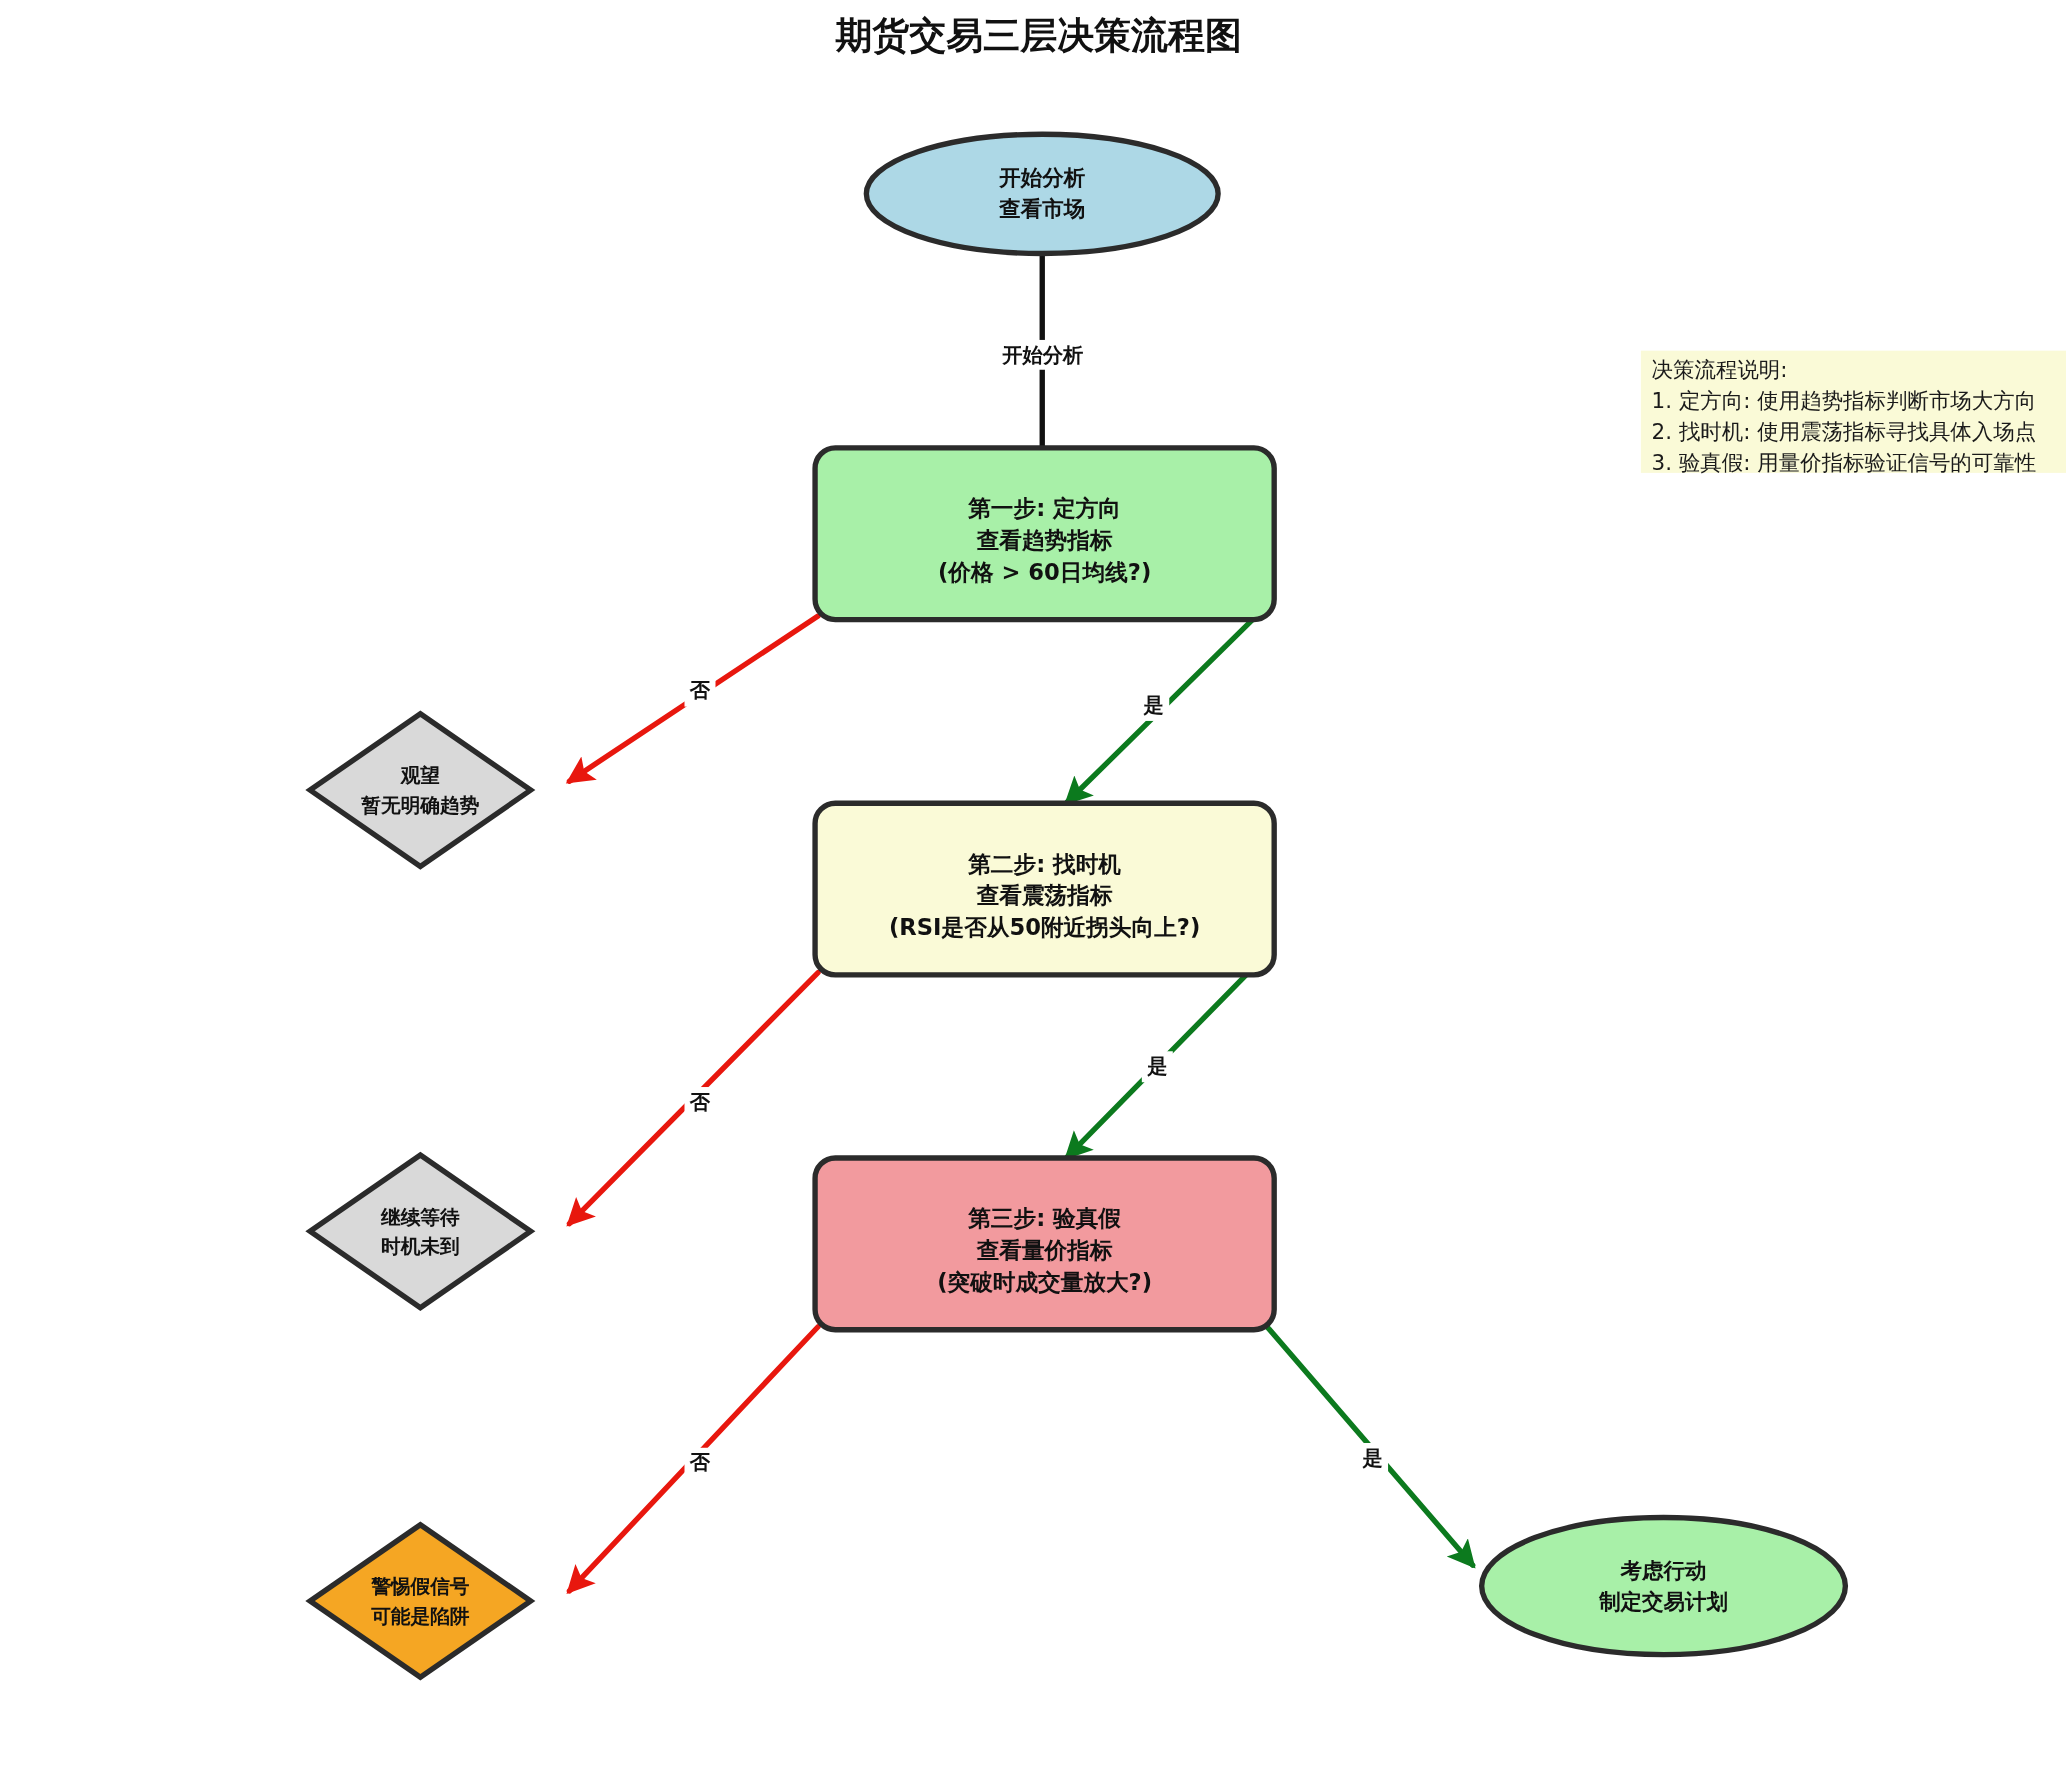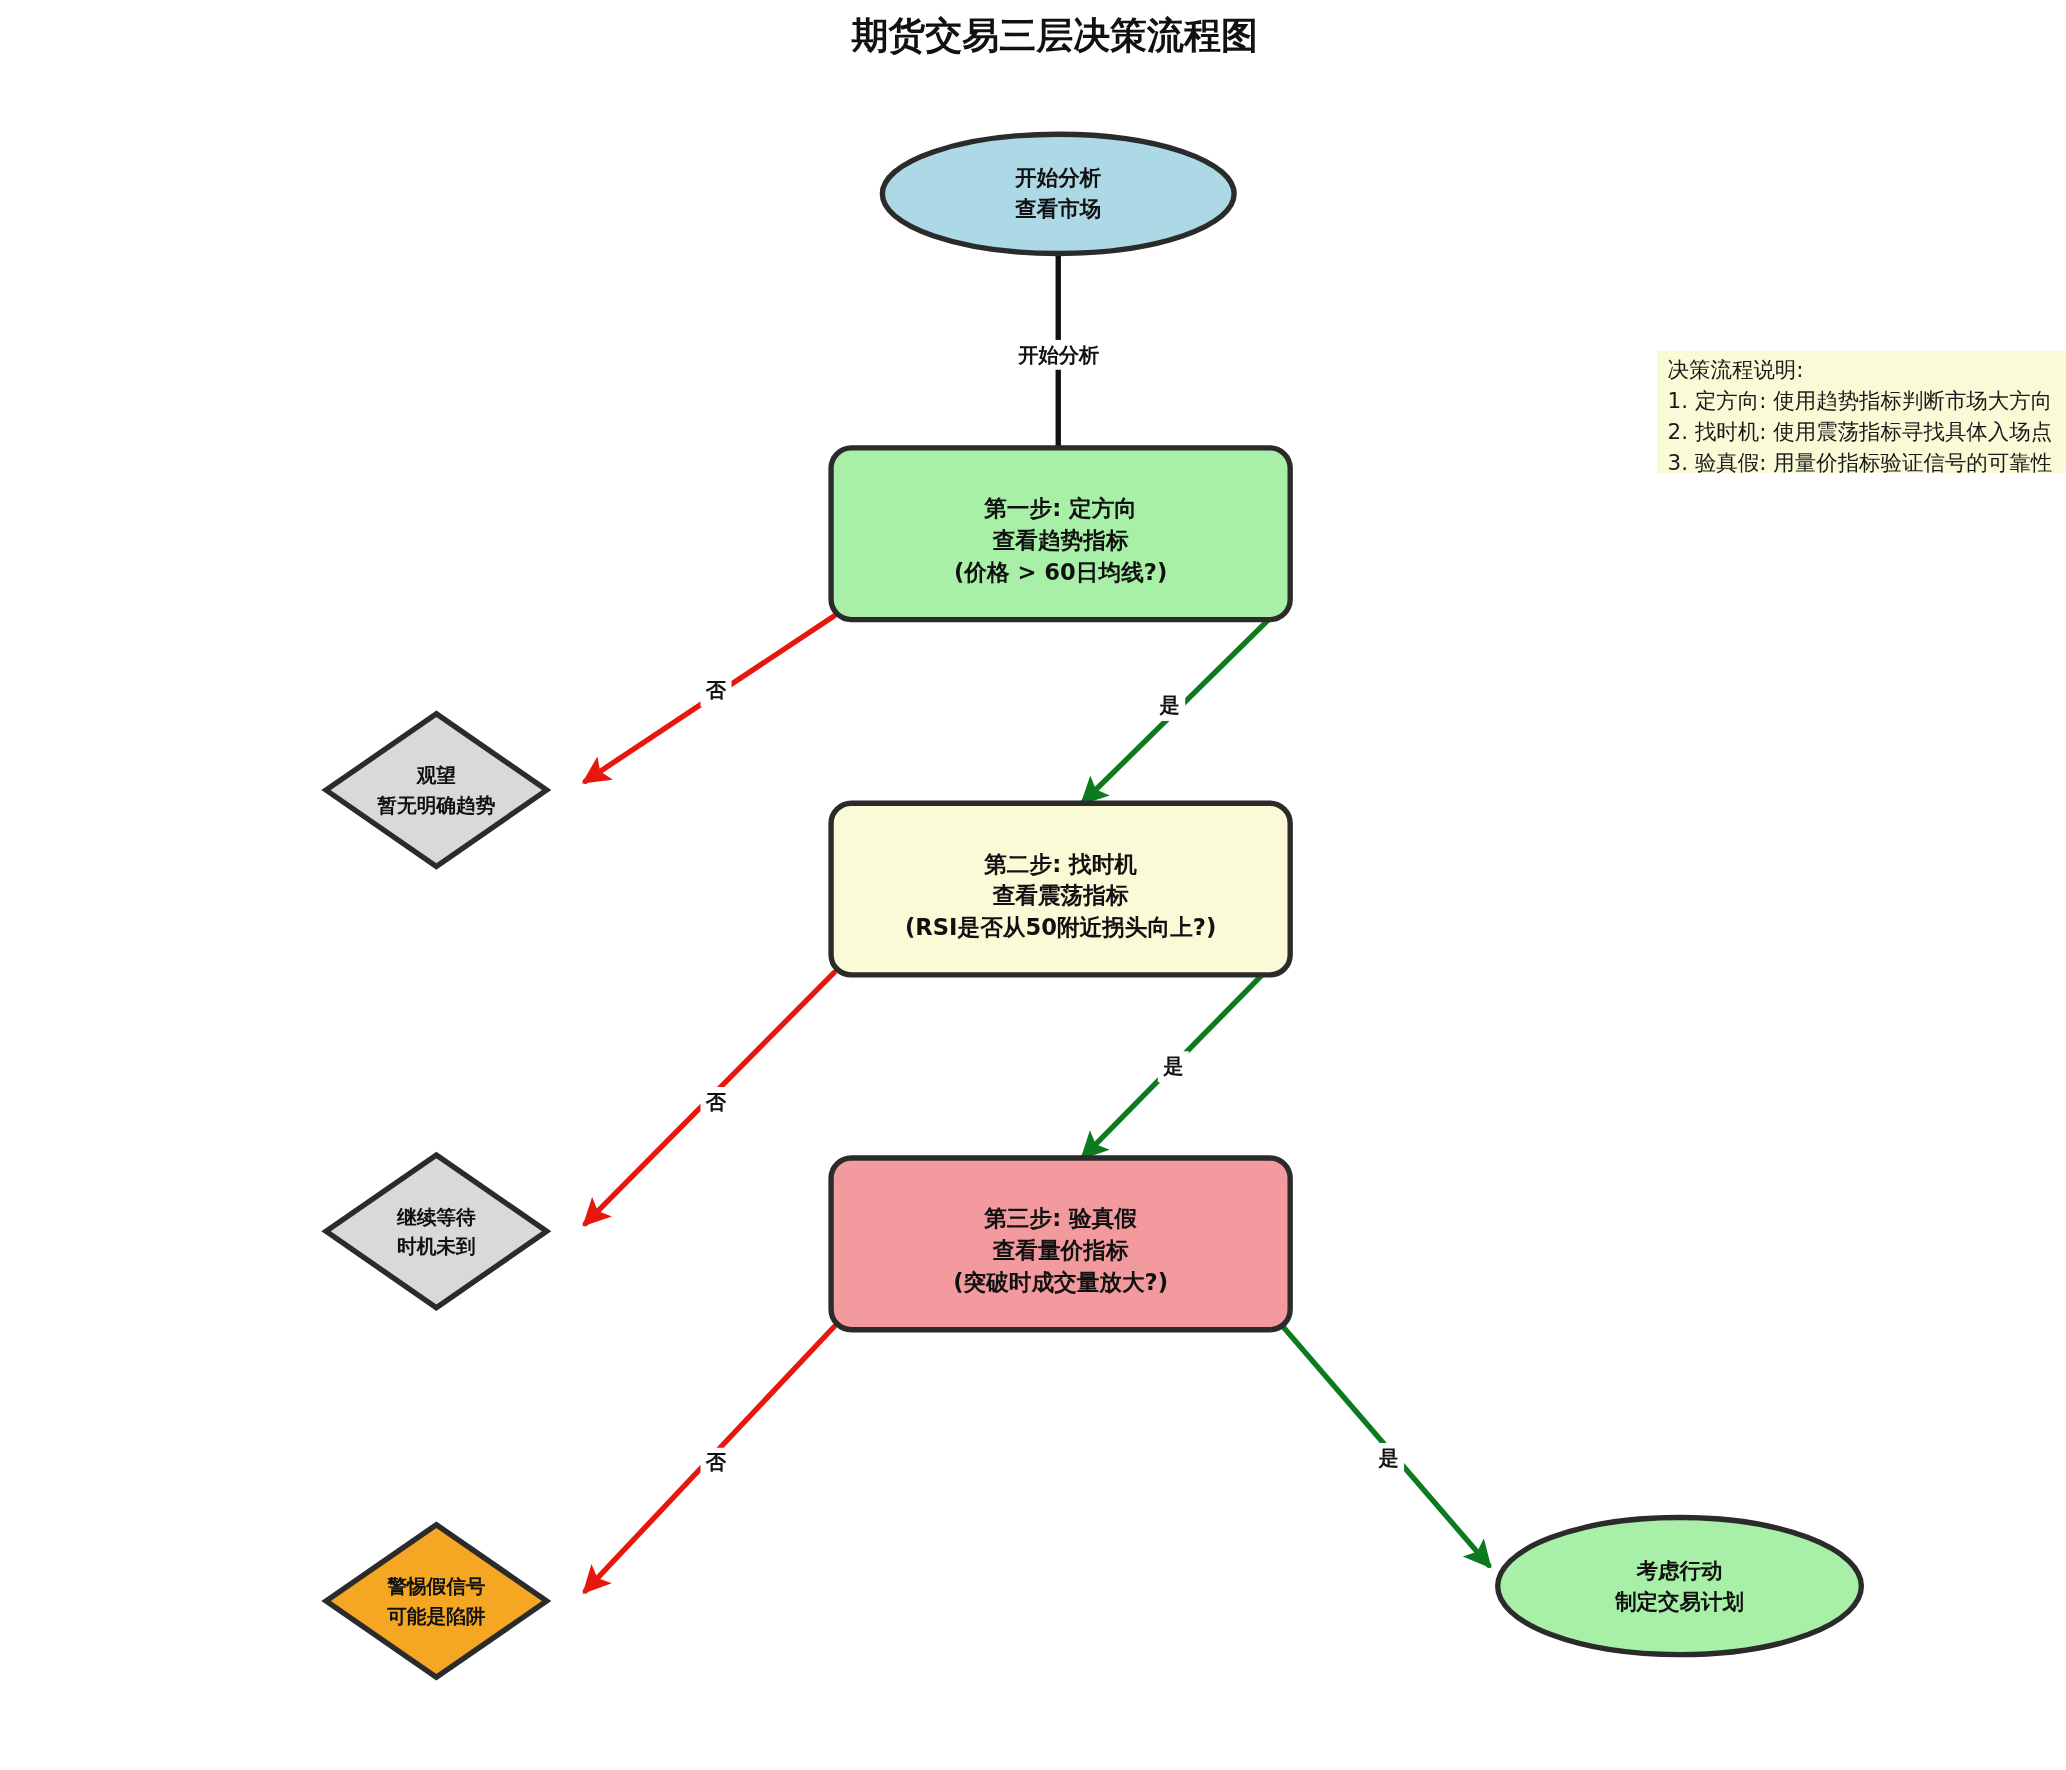--- a/index.html
+++ b/index.html
@@ -9,21 +9,21 @@
   }
   body {
     width: 2066px;
     height: 1771px;
     font-family: "DejaVu Sans", "Liberation Sans", sans-serif;
     position: relative;
     overflow: hidden;
   }
   #stage {
     position: absolute;
-    left: 16px; top: 0;
+    left: 0; top: 0;
     width: 1646px;
     height: 1771px;
   }
   svg#flow {
     position: absolute;
     left: 0; top: 0;
     width: 2066px;
     height: 1771px;
   }
   .node-text {

